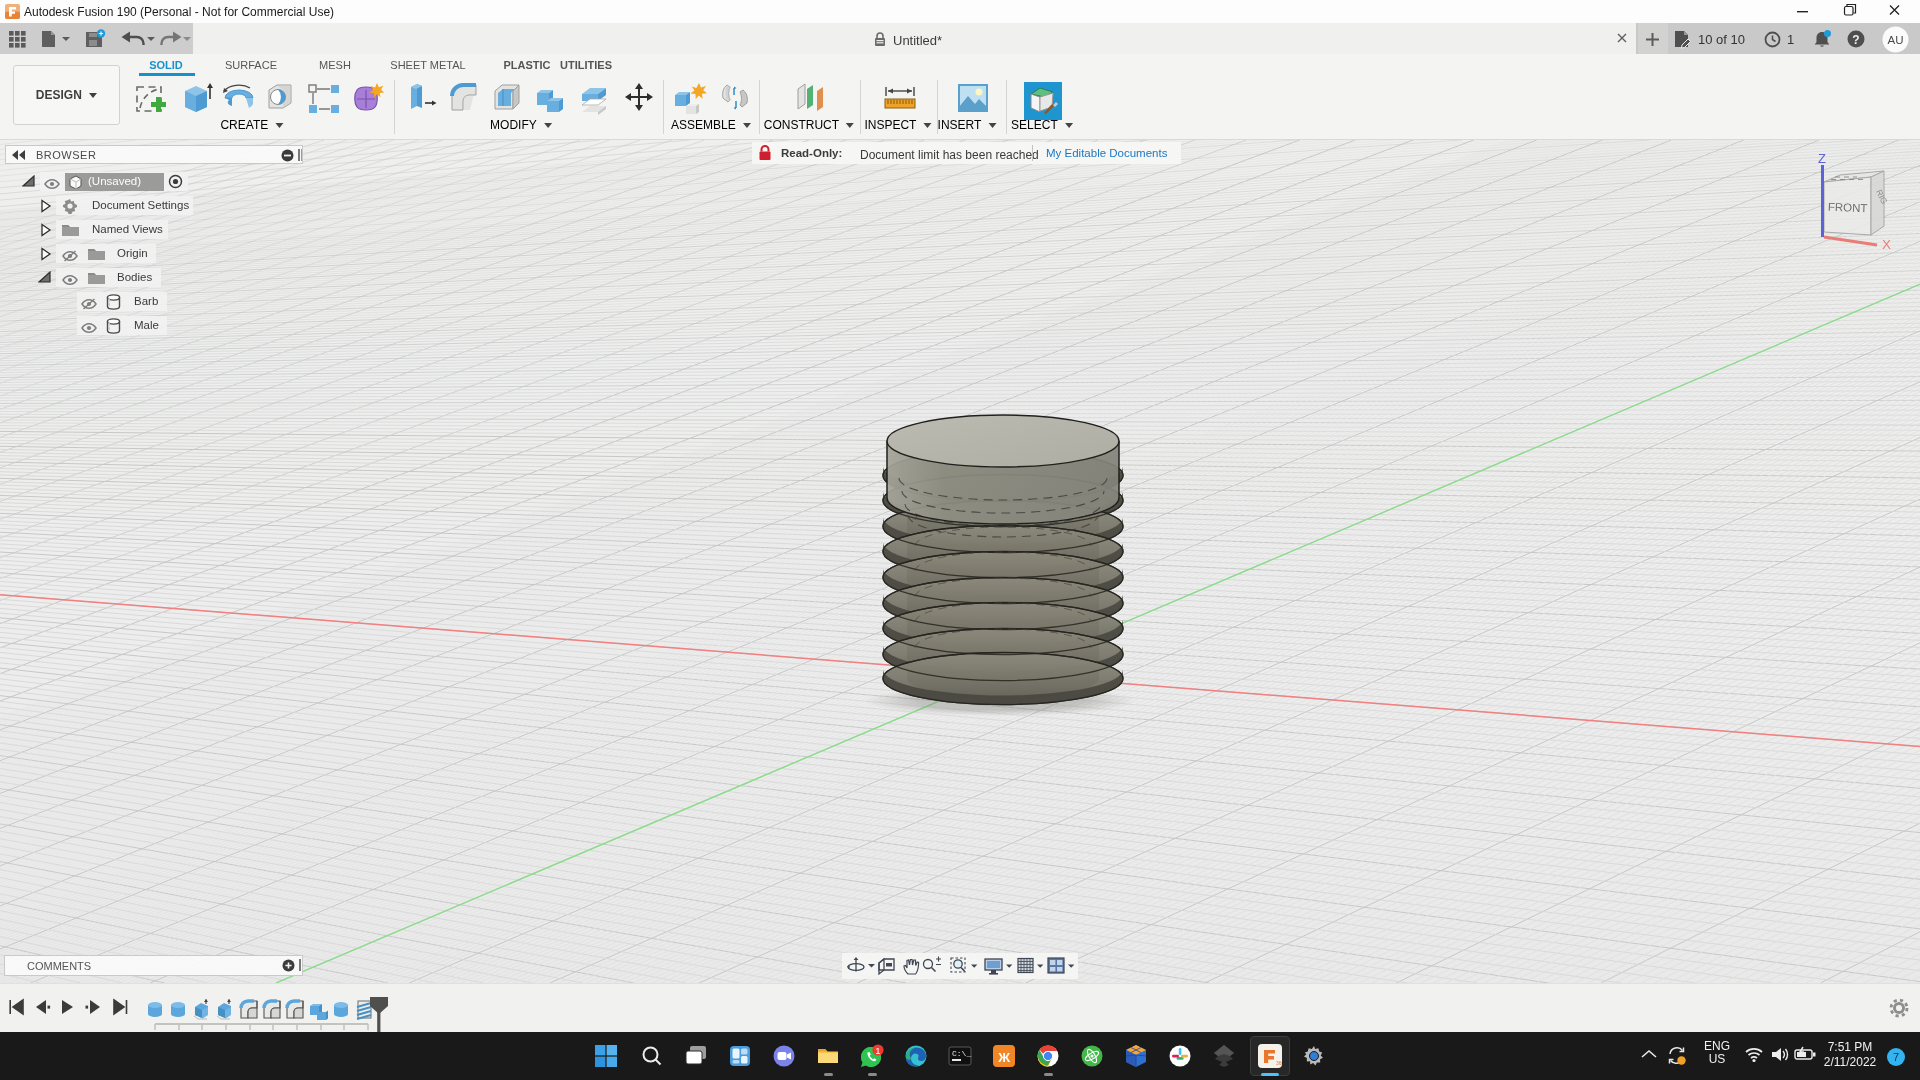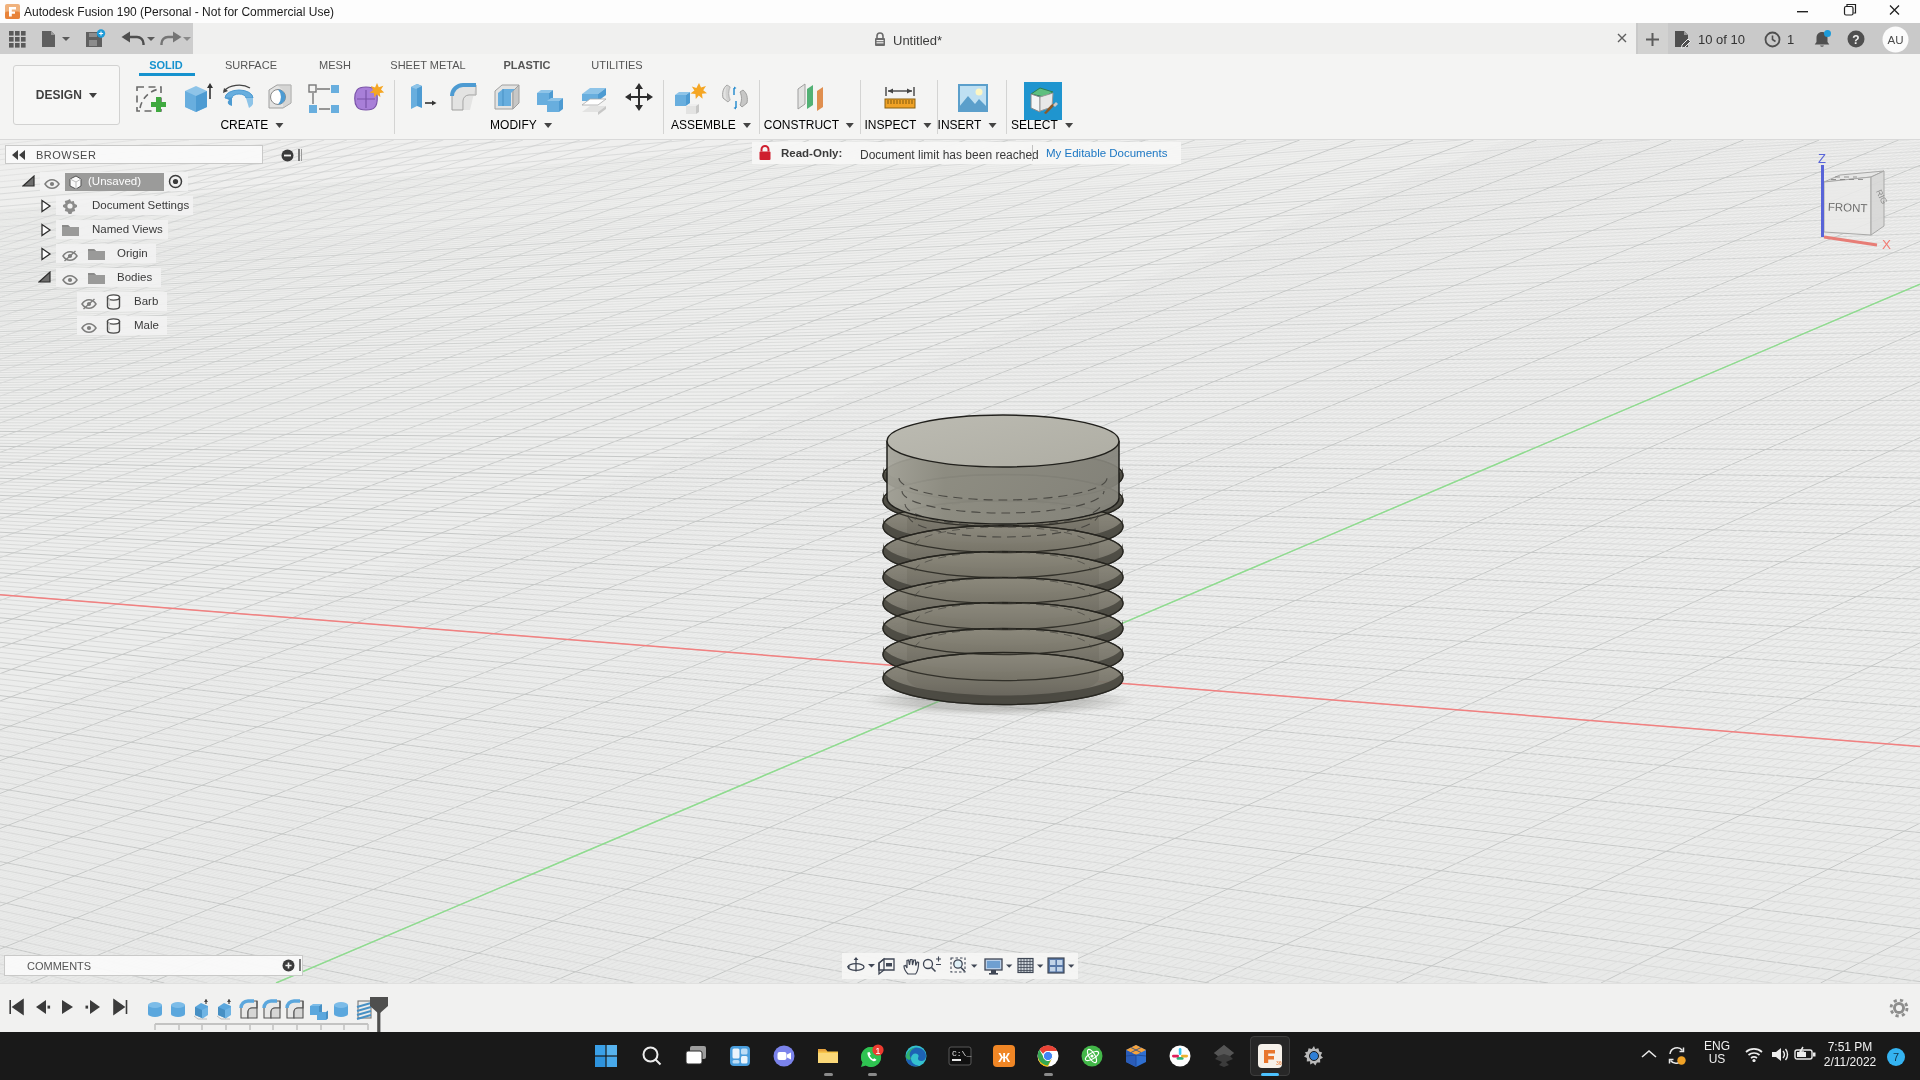--- a/index.html
+++ b/index.html
@@ -102,21 +102,21 @@
     <circle cx="13.5" cy="13.5" r="13" fill="#fbfbfb"></circle>
     <text x="13.5" y="18" font-size="11.5" fill="#4a4a4a" text-anchor="middle" font-family="Liberation Sans">AU</text>
   </svg>
 <div id="ribbon">
     <div id="designbtn">DESIGN <span class="caret" style="border-top-color:#3f3f3f"></span></div>
     <div class="rtab" style="left:166px;transform:translateX(-50%);color:#1592ce;font-weight:bold">SOLID</div>
     <div class="rtab" style="left:251px;transform:translateX(-50%);color:#555;font-weight:normal">SURFACE</div>
     <div class="rtab" style="left:335px;transform:translateX(-50%);color:#555;font-weight:normal">MESH</div>
     <div class="rtab" style="left:428px;transform:translateX(-50%);color:#555;font-weight:normal">SHEET METAL</div>
     <div class="rtab" style="left:527px;transform:translateX(-50%);color:#555;font-weight:bold">PLASTIC</div>
-    <div class="rtab" style="left:617px;transform:translateX(-50%);color:#555;font-weight:normal">UTILITIES</div>
+    <div class="rtab" style="left:586px;transform:translateX(-50%);color:#555;font-weight:bold">UTILITIES</div>
     <div class="abs" style="left:139px;top:19px;width:56px;height:2.5px;background:#1592ce"></div>
     <div class="rlabel" style="left:252px">CREATE <span class="caret" style="border-top-color:#444"></span></div>
     <div class="rlabel" style="left:521px">MODIFY <span class="caret" style="border-top-color:#444"></span></div>
     <div class="rlabel" style="left:711px">ASSEMBLE <span class="caret" style="border-top-color:#444"></span></div>
     <div class="rlabel" style="left:809px">CONSTRUCT <span class="caret" style="border-top-color:#444"></span></div>
     <div class="rlabel" style="left:898px">INSPECT <span class="caret" style="border-top-color:#444"></span></div>
     <div class="rlabel" style="left:967px">INSERT <span class="caret" style="border-top-color:#444"></span></div>
     <div class="rlabel" style="left:1042px">SELECT <span class="caret" style="border-top-color:#444"></span></div>
     <div class="rdiv" style="left:394px"></div>
     <div class="rdiv" style="left:663px"></div>
@@ -339,21 +339,21 @@
     <path d="M29 32l47-5v58l-47-3z" fill="#eaeae9" stroke="#a8a8a7" stroke-width="1" fill-opacity=".85"></path>
     <path d="M76 27l13-6v55l-13 9z" fill="#d7d7d6" stroke="#a8a8a7" stroke-width="1" fill-opacity=".9"></path>
     <path d="M36 29.5h34M40 27h22" stroke="#7e7e7d" stroke-width="1" stroke-dasharray="5 4" opacity=".8"></path>
     <text x="52.5" y="61.5" font-size="11.5" fill="#6f6f6e" text-anchor="middle" font-family="Liberation Sans" transform="rotate(2 52 61)">FRONT</text>
     <text x="84" y="48" font-size="8.5" fill="#7e7e7d" text-anchor="middle" font-family="Liberation Sans" transform="rotate(65 84 48)" opacity=".85">RIG</text>
     <path d="M27.5 15V87" stroke="#5864d8" stroke-width="3"></path>
     <text x="27" y="13" font-size="13" fill="#5864d8" text-anchor="middle" font-family="Liberation Sans">Z</text>
     <path d="M29 87l53 8" stroke="#e77d76" stroke-width="3"></path>
     <text x="87" y="99" font-size="13.5" fill="#f27a72" font-family="Liberation Sans">X</text>
   </svg>
-<div class="panelbar" style="left:5px;top:145px;width:258px;height:19px">
+<div class="panelbar" style="left:5px;top:145px;width:298px;height:19px">
     <span style="position:absolute;left:30px;top:3px;letter-spacing:0.5px;color:#4a4a4a">BROWSER</span>
   </div>
 <svg class="abs" style="left:12px;top:150px" width="14" height="10" viewBox="0 0 14 10">
     <path d="M6 0L0 5l6 5zM13 0L7 5l6 5z" fill="#3e3e3e"></path>
   </svg>
 <svg class="abs" style="left:281px;top:149px" width="13" height="13" viewBox="0 0 13 13">
     <circle cx="6.5" cy="6.5" r="6" fill="#3b3b3b"></circle>
     <rect x="3" y="5.6" width="7" height="1.8" fill="#f2f2f1"></rect>
   </svg>
 <div class="abs" style="left:298px;top:149px;width:1.6px;height:12px;background:#7a7a7a"></div>

